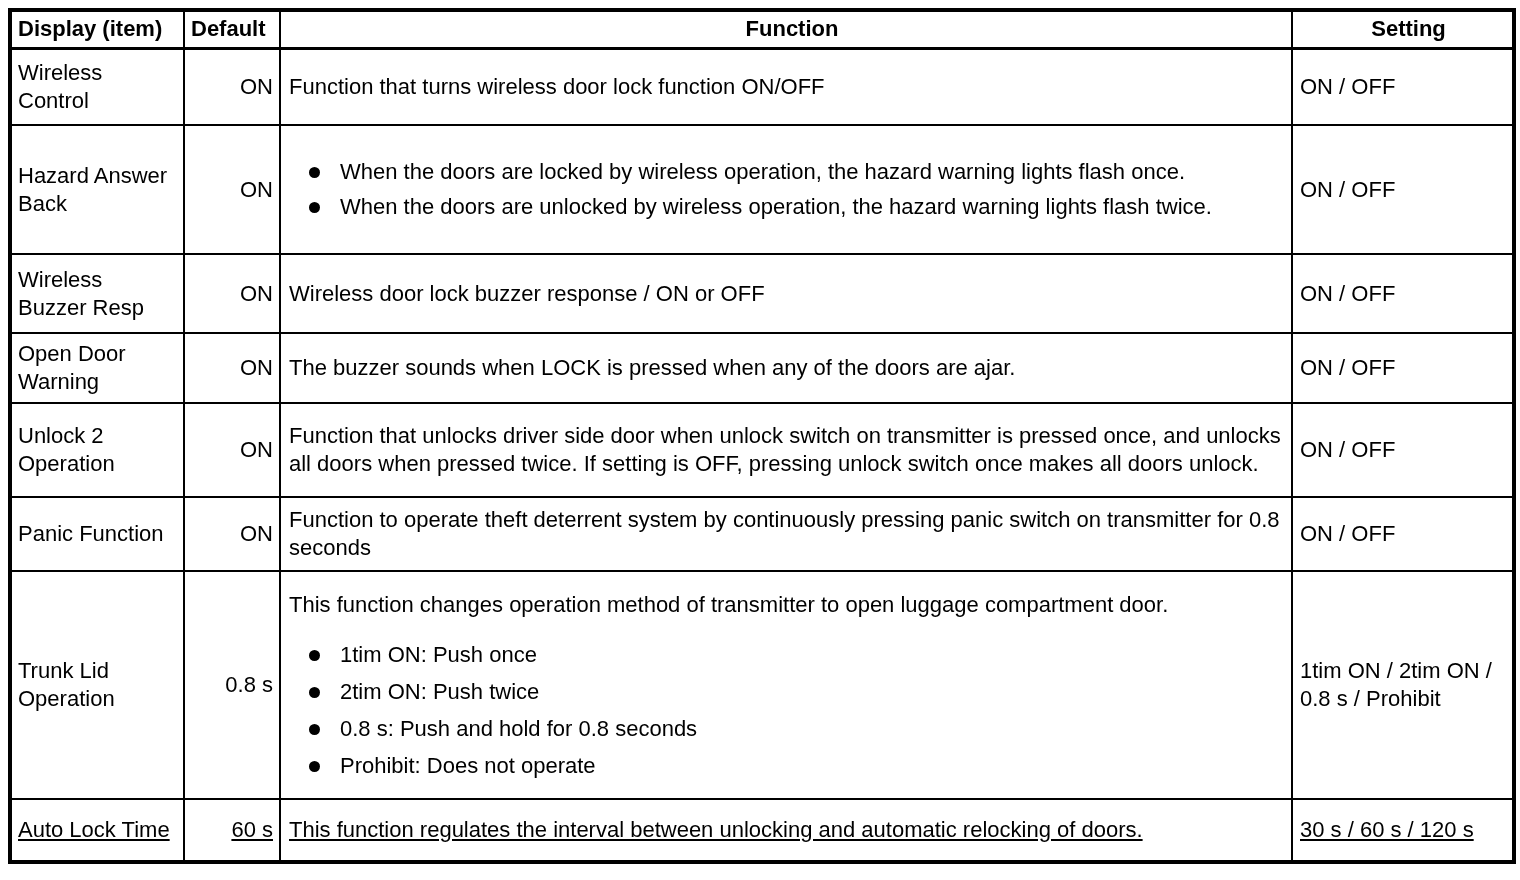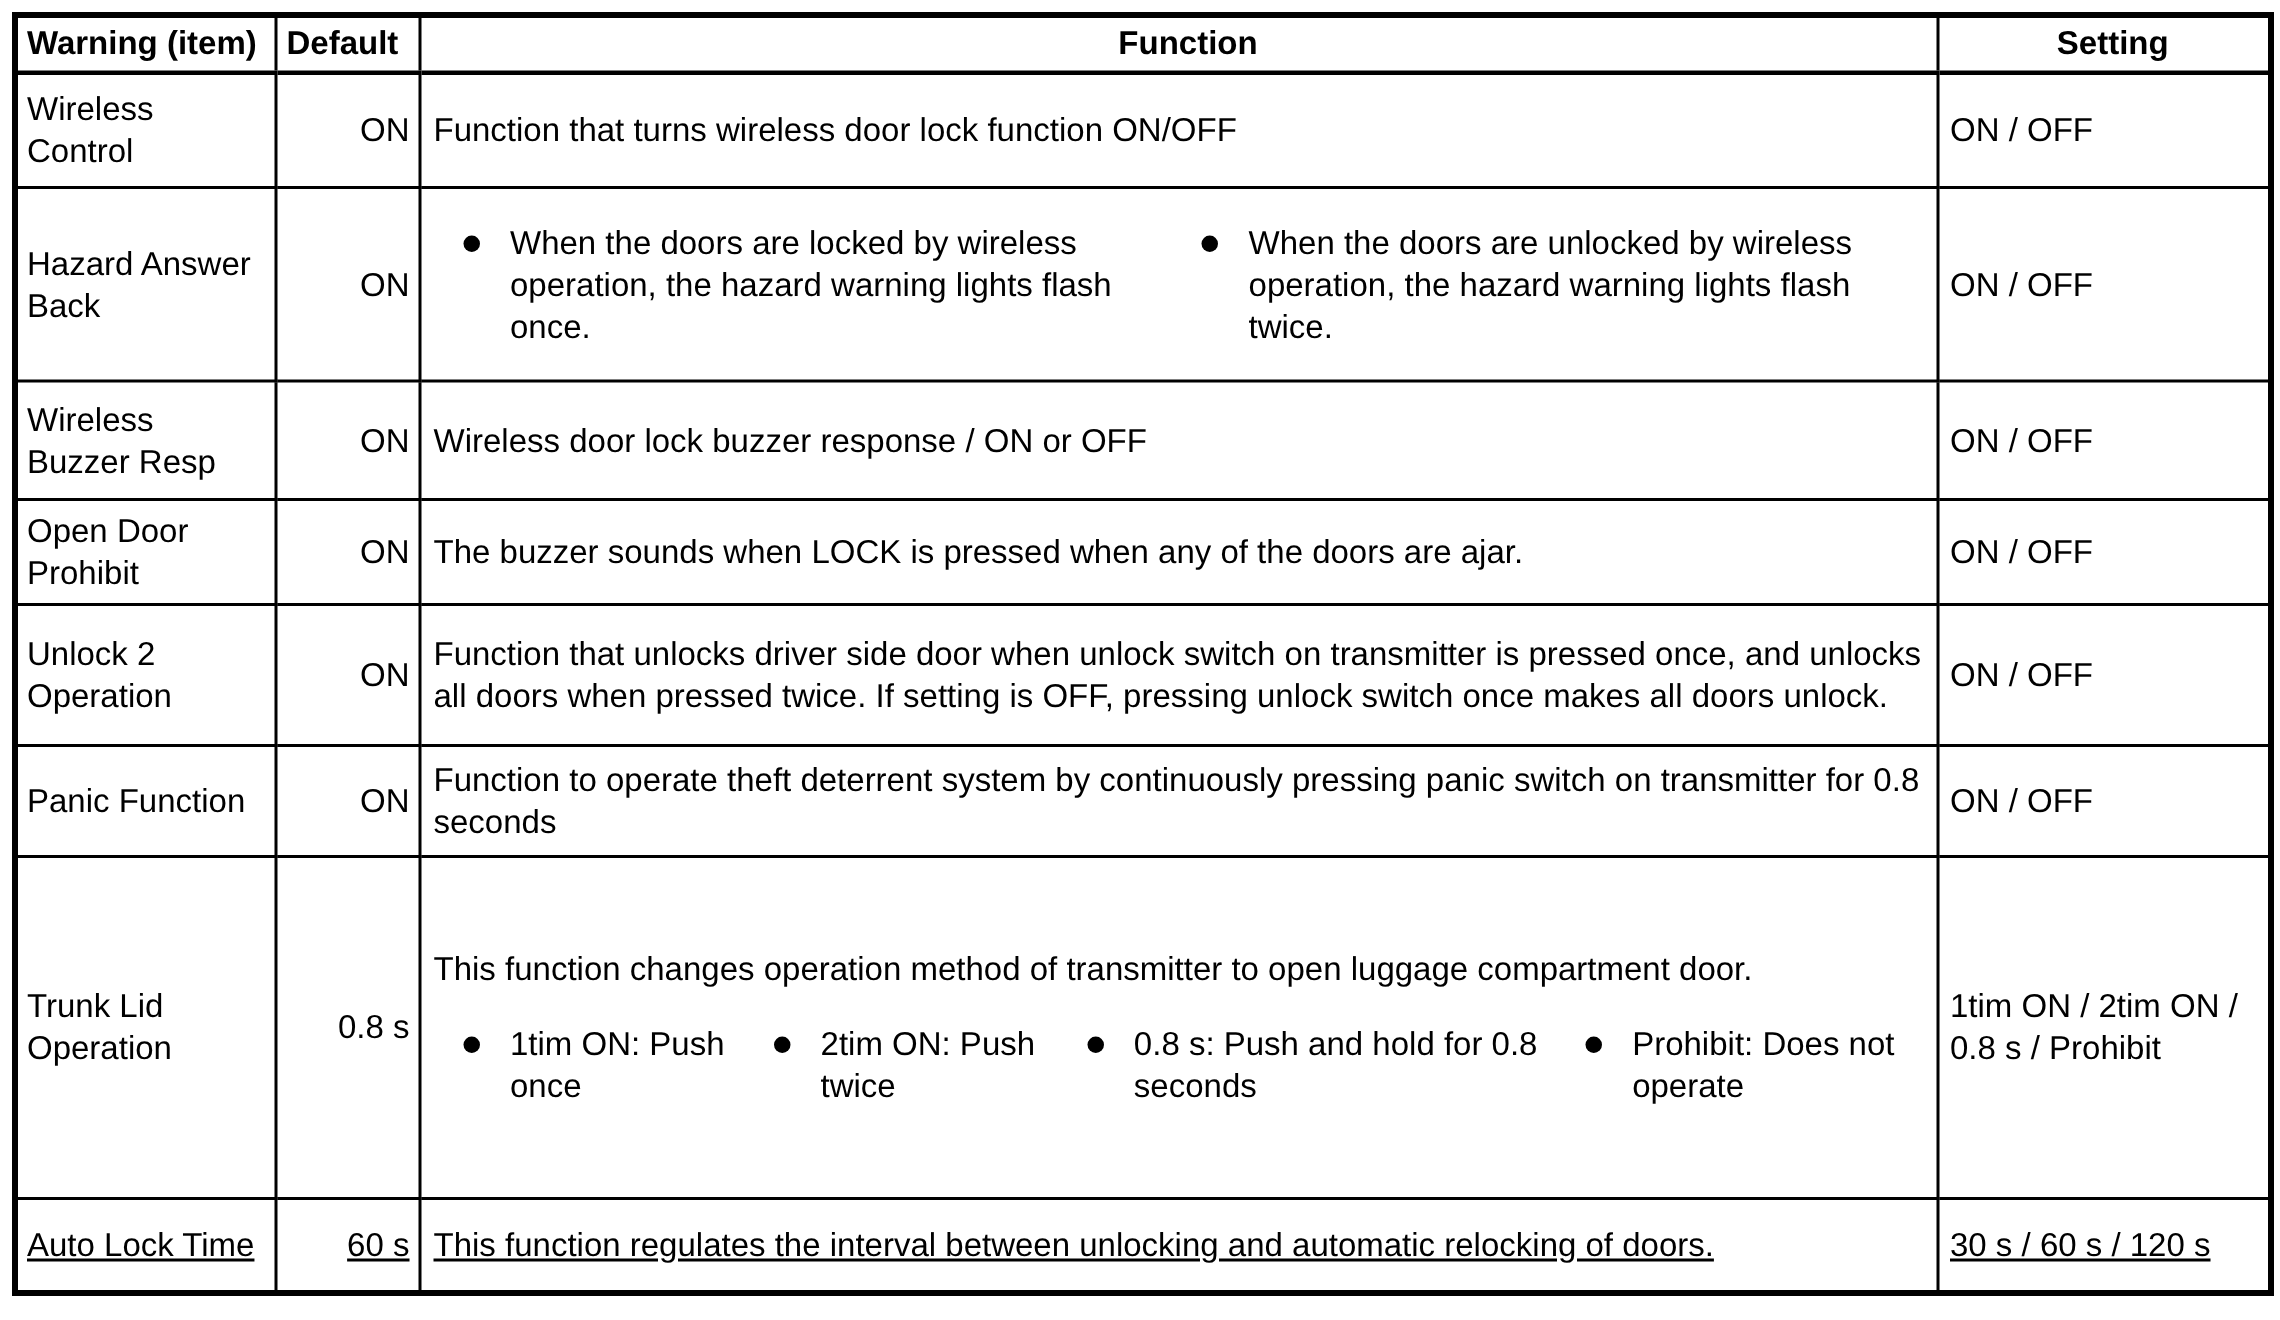--- a/index.html
+++ b/index.html
@@ -53,21 +53,21 @@
   
   tbody tr:nth-child(1) { height: 77px; }
   tbody tr:nth-child(2) { height: 129px; }
   tbody tr:nth-child(3) { height: 79px; }
   tbody tr:nth-child(4) { height: 70px; }
   tbody tr:nth-child(5) { height: 94px; }
   tbody tr:nth-child(6) { height: 74px; }
   tbody tr:nth-child(7) { height: 228px; }
   tbody tr:nth-child(8) { height: 63px; text-decoration: underline; }
 
-  .bullets { display: flex; gap: 7px; }
+  .bullets { display: flex; flex-direction: column; gap: 7px; }
   .bullets.spaced-top { margin-top: 22px; gap: 9px; }
   .bullet { display: flex; align-items: flex-start; padding-left: 20px; }
   .dot {
     flex: 0 0 auto;
     width: 11px; height: 11px;
     background: #000; border-radius: 50%;
     margin: 9px 20px 0 0;
   }
   .bullet-text { flex: 1 1 auto; }
   .fn-text { }
@@ -78,21 +78,21 @@
 <div class="page">
   <table class="settings">
     <colgroup>
       <col class="c-item">
         <col class="c-default">
         <col class="c-func">
         <col class="c-setting">
     </colgroup>
     <thead>
       <tr>
-        <th>Warning (item)</th>
+        <th>Display (item)</th>
         <th>Default</th>
         <th class="center">Function</th>
         <th class="center">Setting</th>
       </tr>
     </thead>
     <tbody>
         <tr>
           <td class="col-item">Wireless Control</td>
           <td class="col-default">ON</td>
           <td class="col-function">
@@ -119,21 +119,21 @@
         </tr>
         <tr>
           <td class="col-item">Wireless Buzzer Resp</td>
           <td class="col-default">ON</td>
           <td class="col-function">
             <div class="fn-text">Wireless door lock buzzer response / ON or OFF</div>
           </td>
           <td class="col-setting">ON / OFF</td>
         </tr>
         <tr>
-          <td class="col-item">Open Door Prohibit</td>
+          <td class="col-item">Open Door Warning</td>
           <td class="col-default">ON</td>
           <td class="col-function">
             <div class="fn-text">The buzzer sounds when LOCK is pressed when any of the doors are ajar.</div>
           </td>
           <td class="col-setting">ON / OFF</td>
         </tr>
         <tr>
           <td class="col-item">Unlock 2 Operation</td>
           <td class="col-default">ON</td>
           <td class="col-function">

